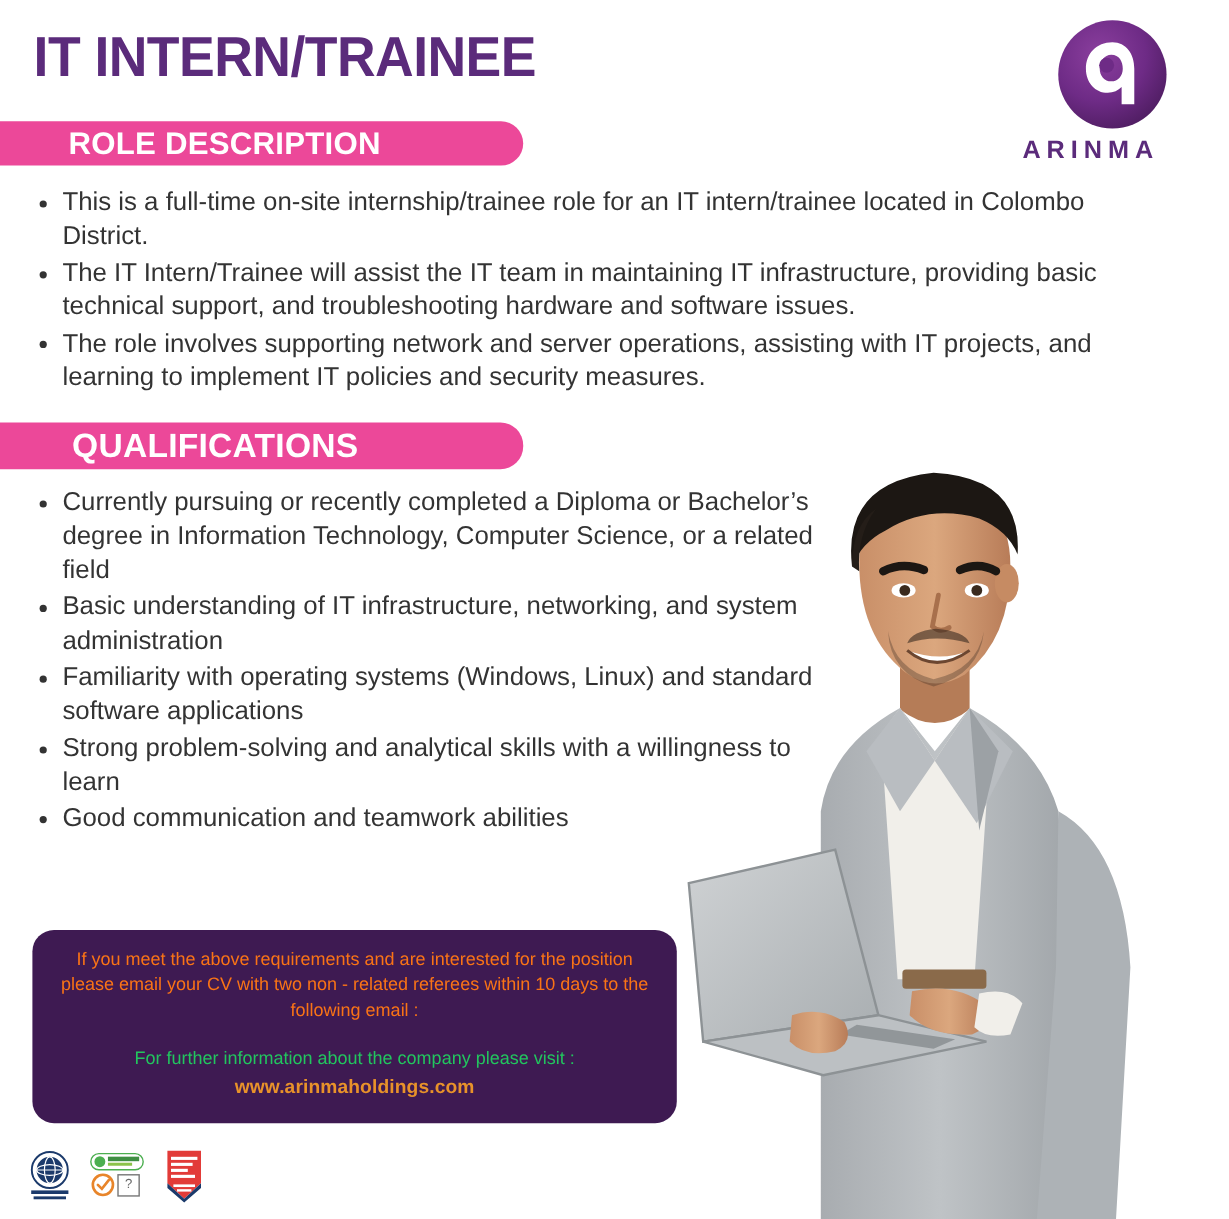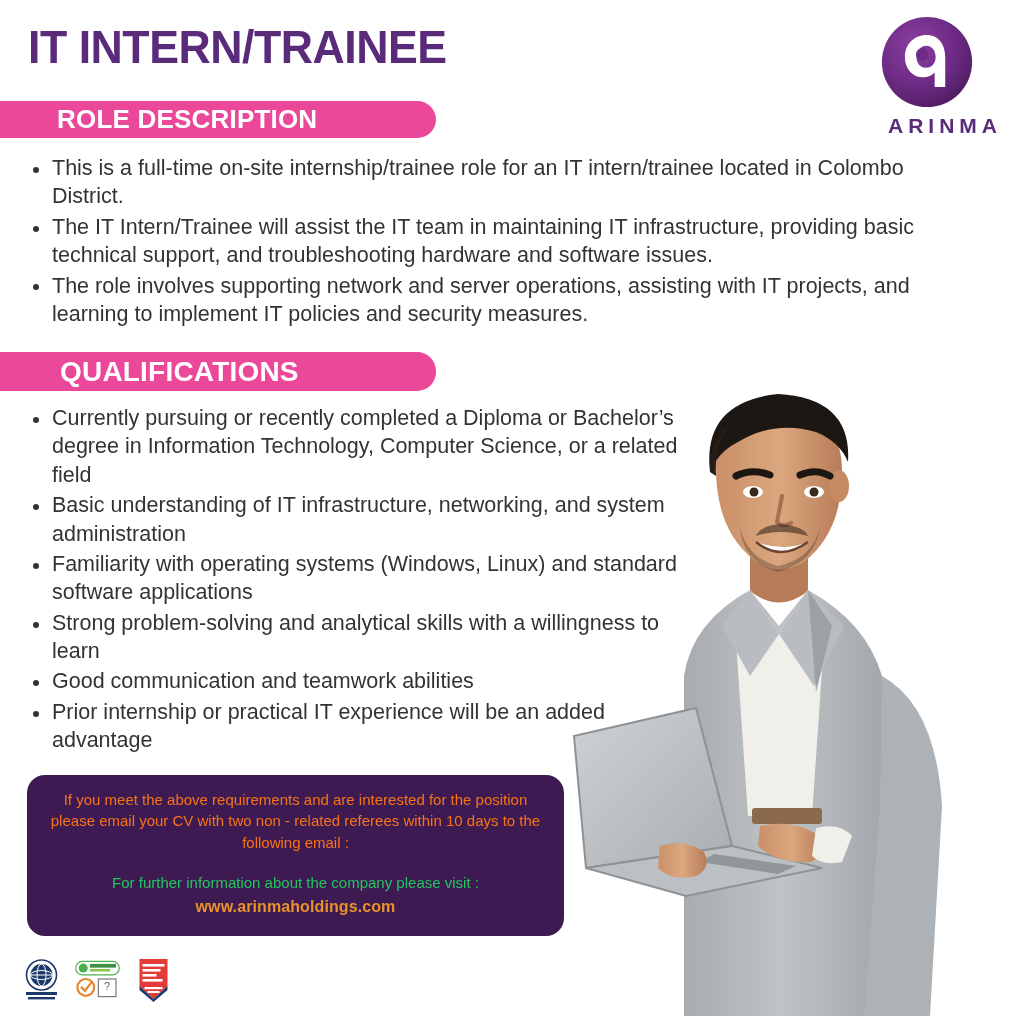--- a/index.html
+++ b/index.html
@@ -6,21 +6,21 @@
   body{
     width:1024px;height:1016px;
     background:#ffffff;
     font-family:"Liberation Sans", sans-serif;
     overflow:hidden;
     position:relative;
   }
   .poster{position:relative;width:1024px;height:1016px;background:#fff;overflow:hidden;}
 
   
-  .logo-block{position:absolute;right:22px;top:14px;width:150px;text-align:right;}
+  .logo-block{position:absolute;right:22px;top:14px;width:150px;text-align:left;}
   .logo-mark{width:96px;height:96px;margin:0 auto;display:block;}
   .logo-word{
     margin-top:4px;font-size:21px;font-weight:bold;letter-spacing:5px;
     color:#5B2B7B;font-family:"Liberation Sans",sans-serif;
   }
 
   
   .title{
     position:absolute;left:28px;top:22px;
     font-size:47px;font-weight:bold;letter-spacing:-0.5px;
@@ -121,21 +121,20 @@
   <div class="banner" id="banner-qual">
     <span class="banner-label">QUALIFICATIONS</span>
   </div>
 
   <ul class="bullets" id="qual-list">
     <li>Currently pursuing or recently completed a Diploma or Bachelor’s degree in Information Technology, Computer Science, or a related field</li>
     <li>Basic understanding of IT infrastructure, networking, and system administration</li>
     <li>Familiarity with operating systems (Windows, Linux) and standard software applications</li>
     <li>Strong problem-solving and analytical skills with a willingness to learn</li>
     <li>Good communication and teamwork abilities</li>
-    <li>Prior internship or practical IT experience will be an added advantage</li>
   </ul>
 
   <svg class="photo" viewBox="0 0 460 640">
     <defs>
       <linearGradient id="suit" x1="0" y1="0" x2="1" y2="0">
         <stop offset="0%" stop-color="#A8ACB0"></stop>
         <stop offset="45%" stop-color="#BFC3C6"></stop>
         <stop offset="100%" stop-color="#9DA2A6"></stop>
       </linearGradient>
       <linearGradient id="lap" x1="0" y1="0" x2="1" y2="1">

